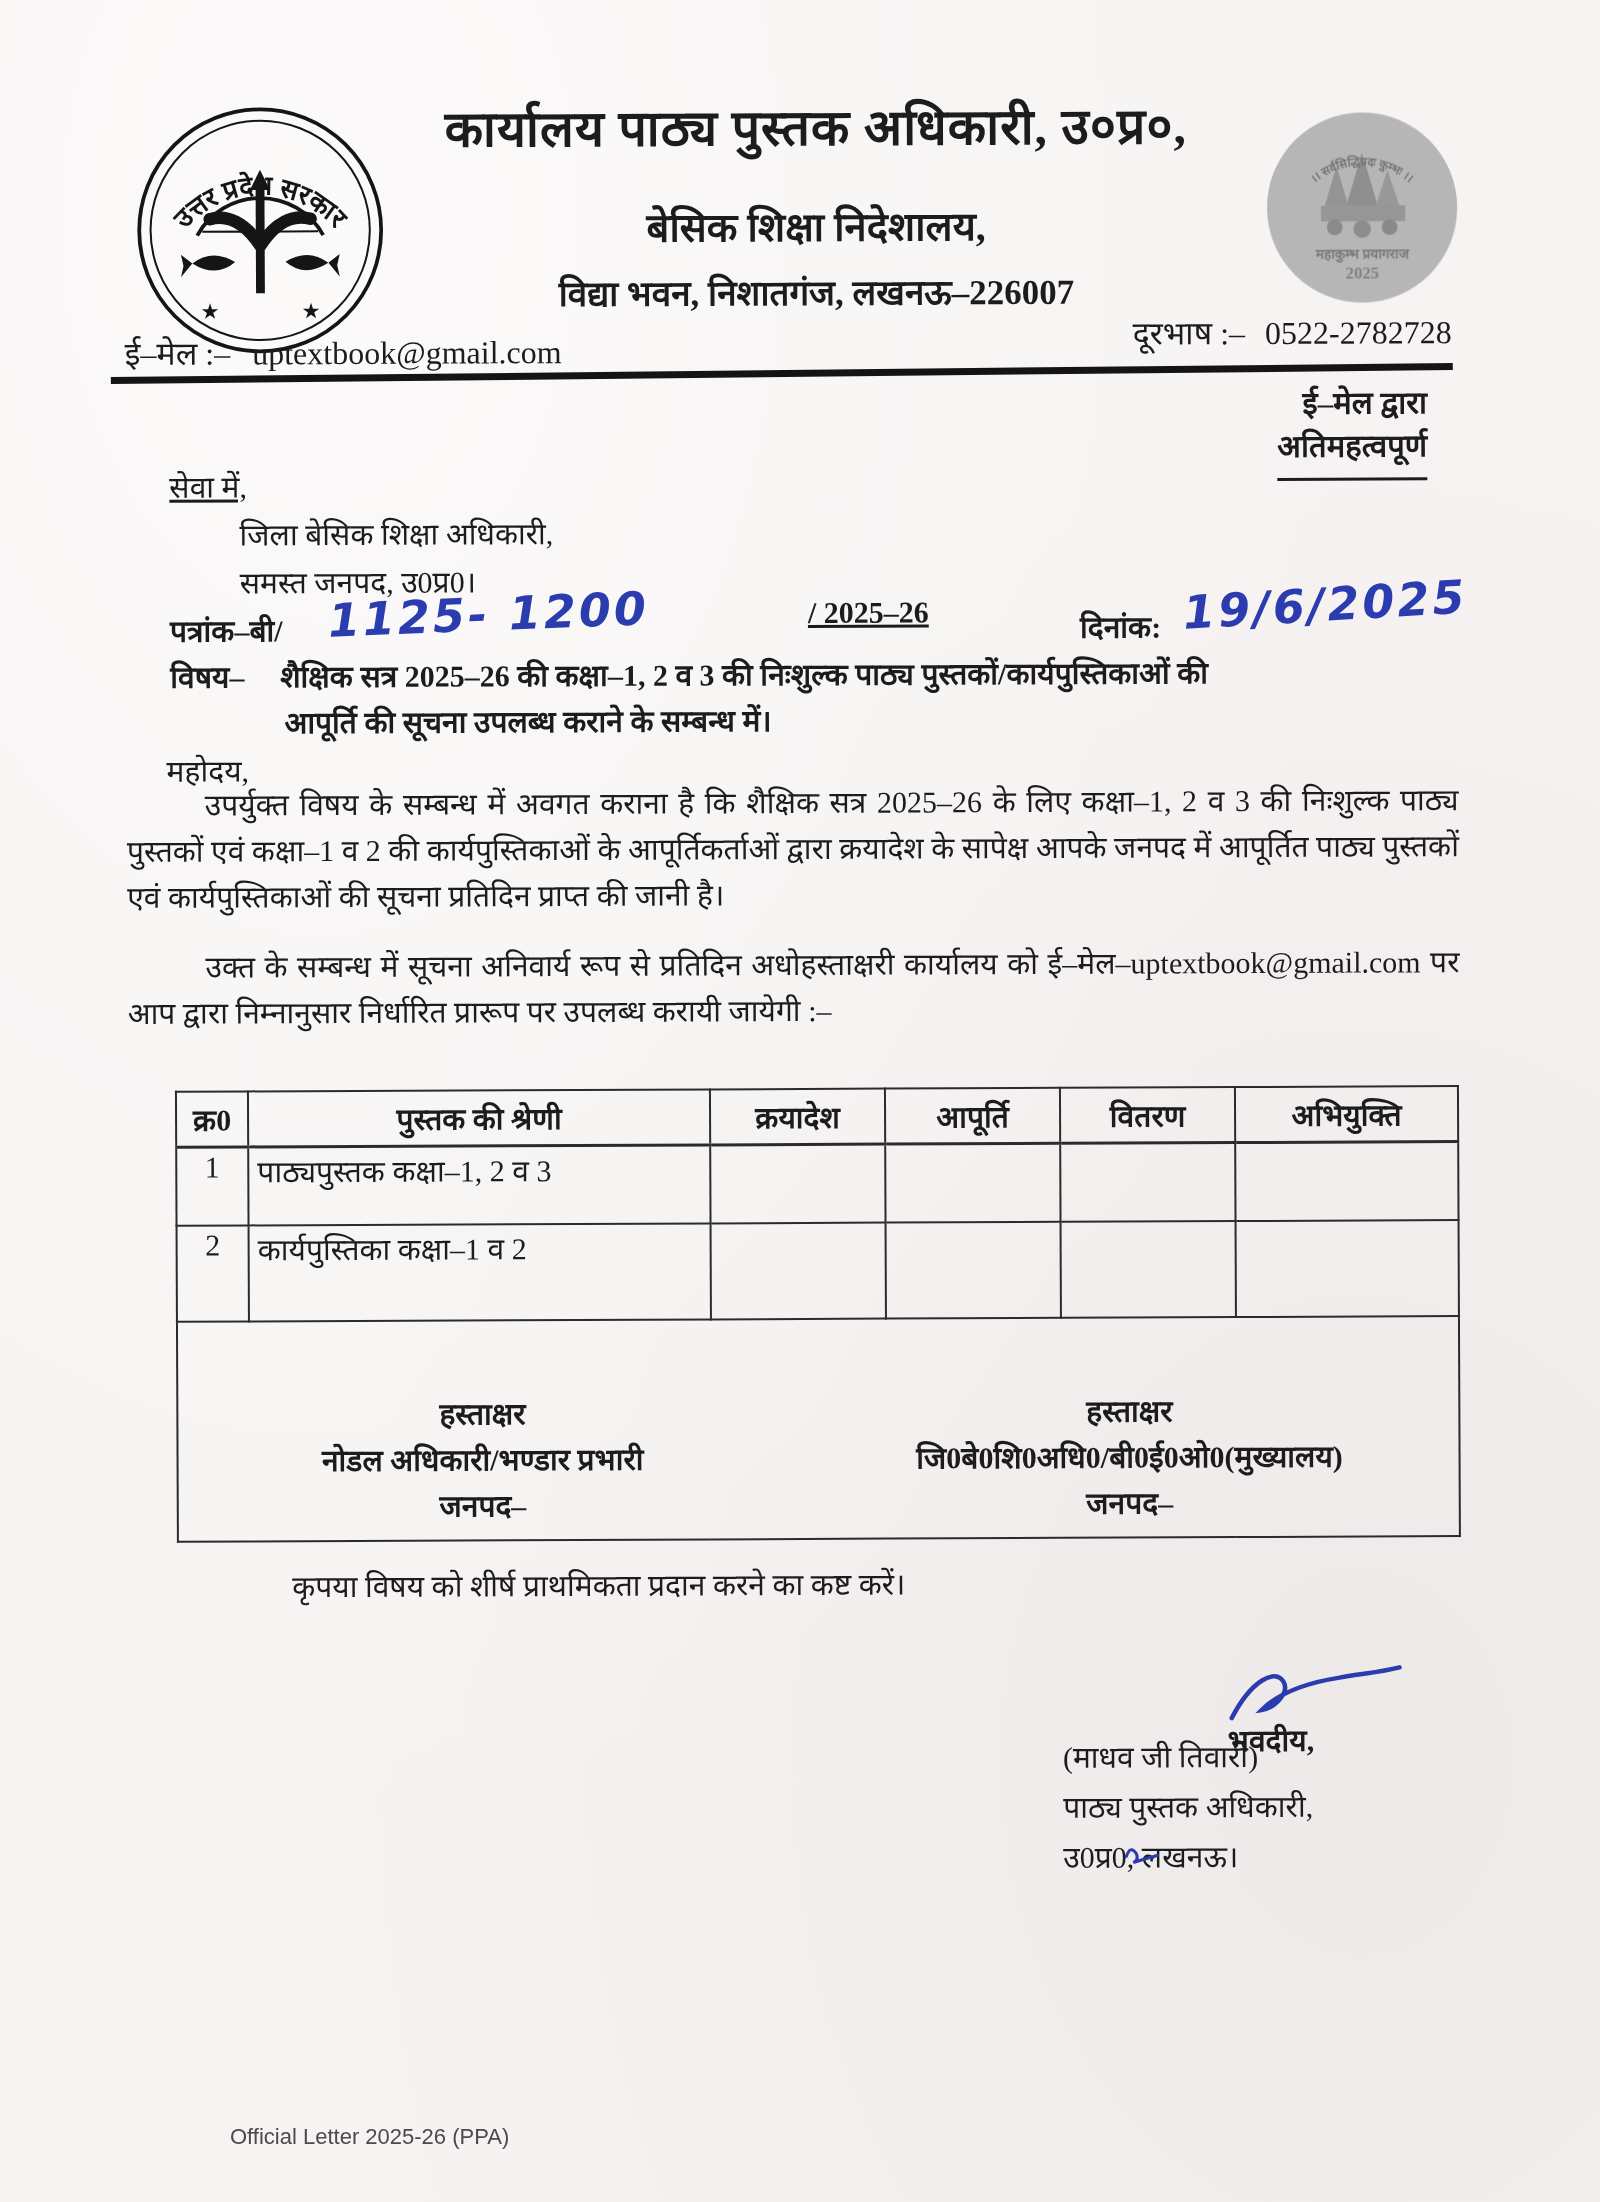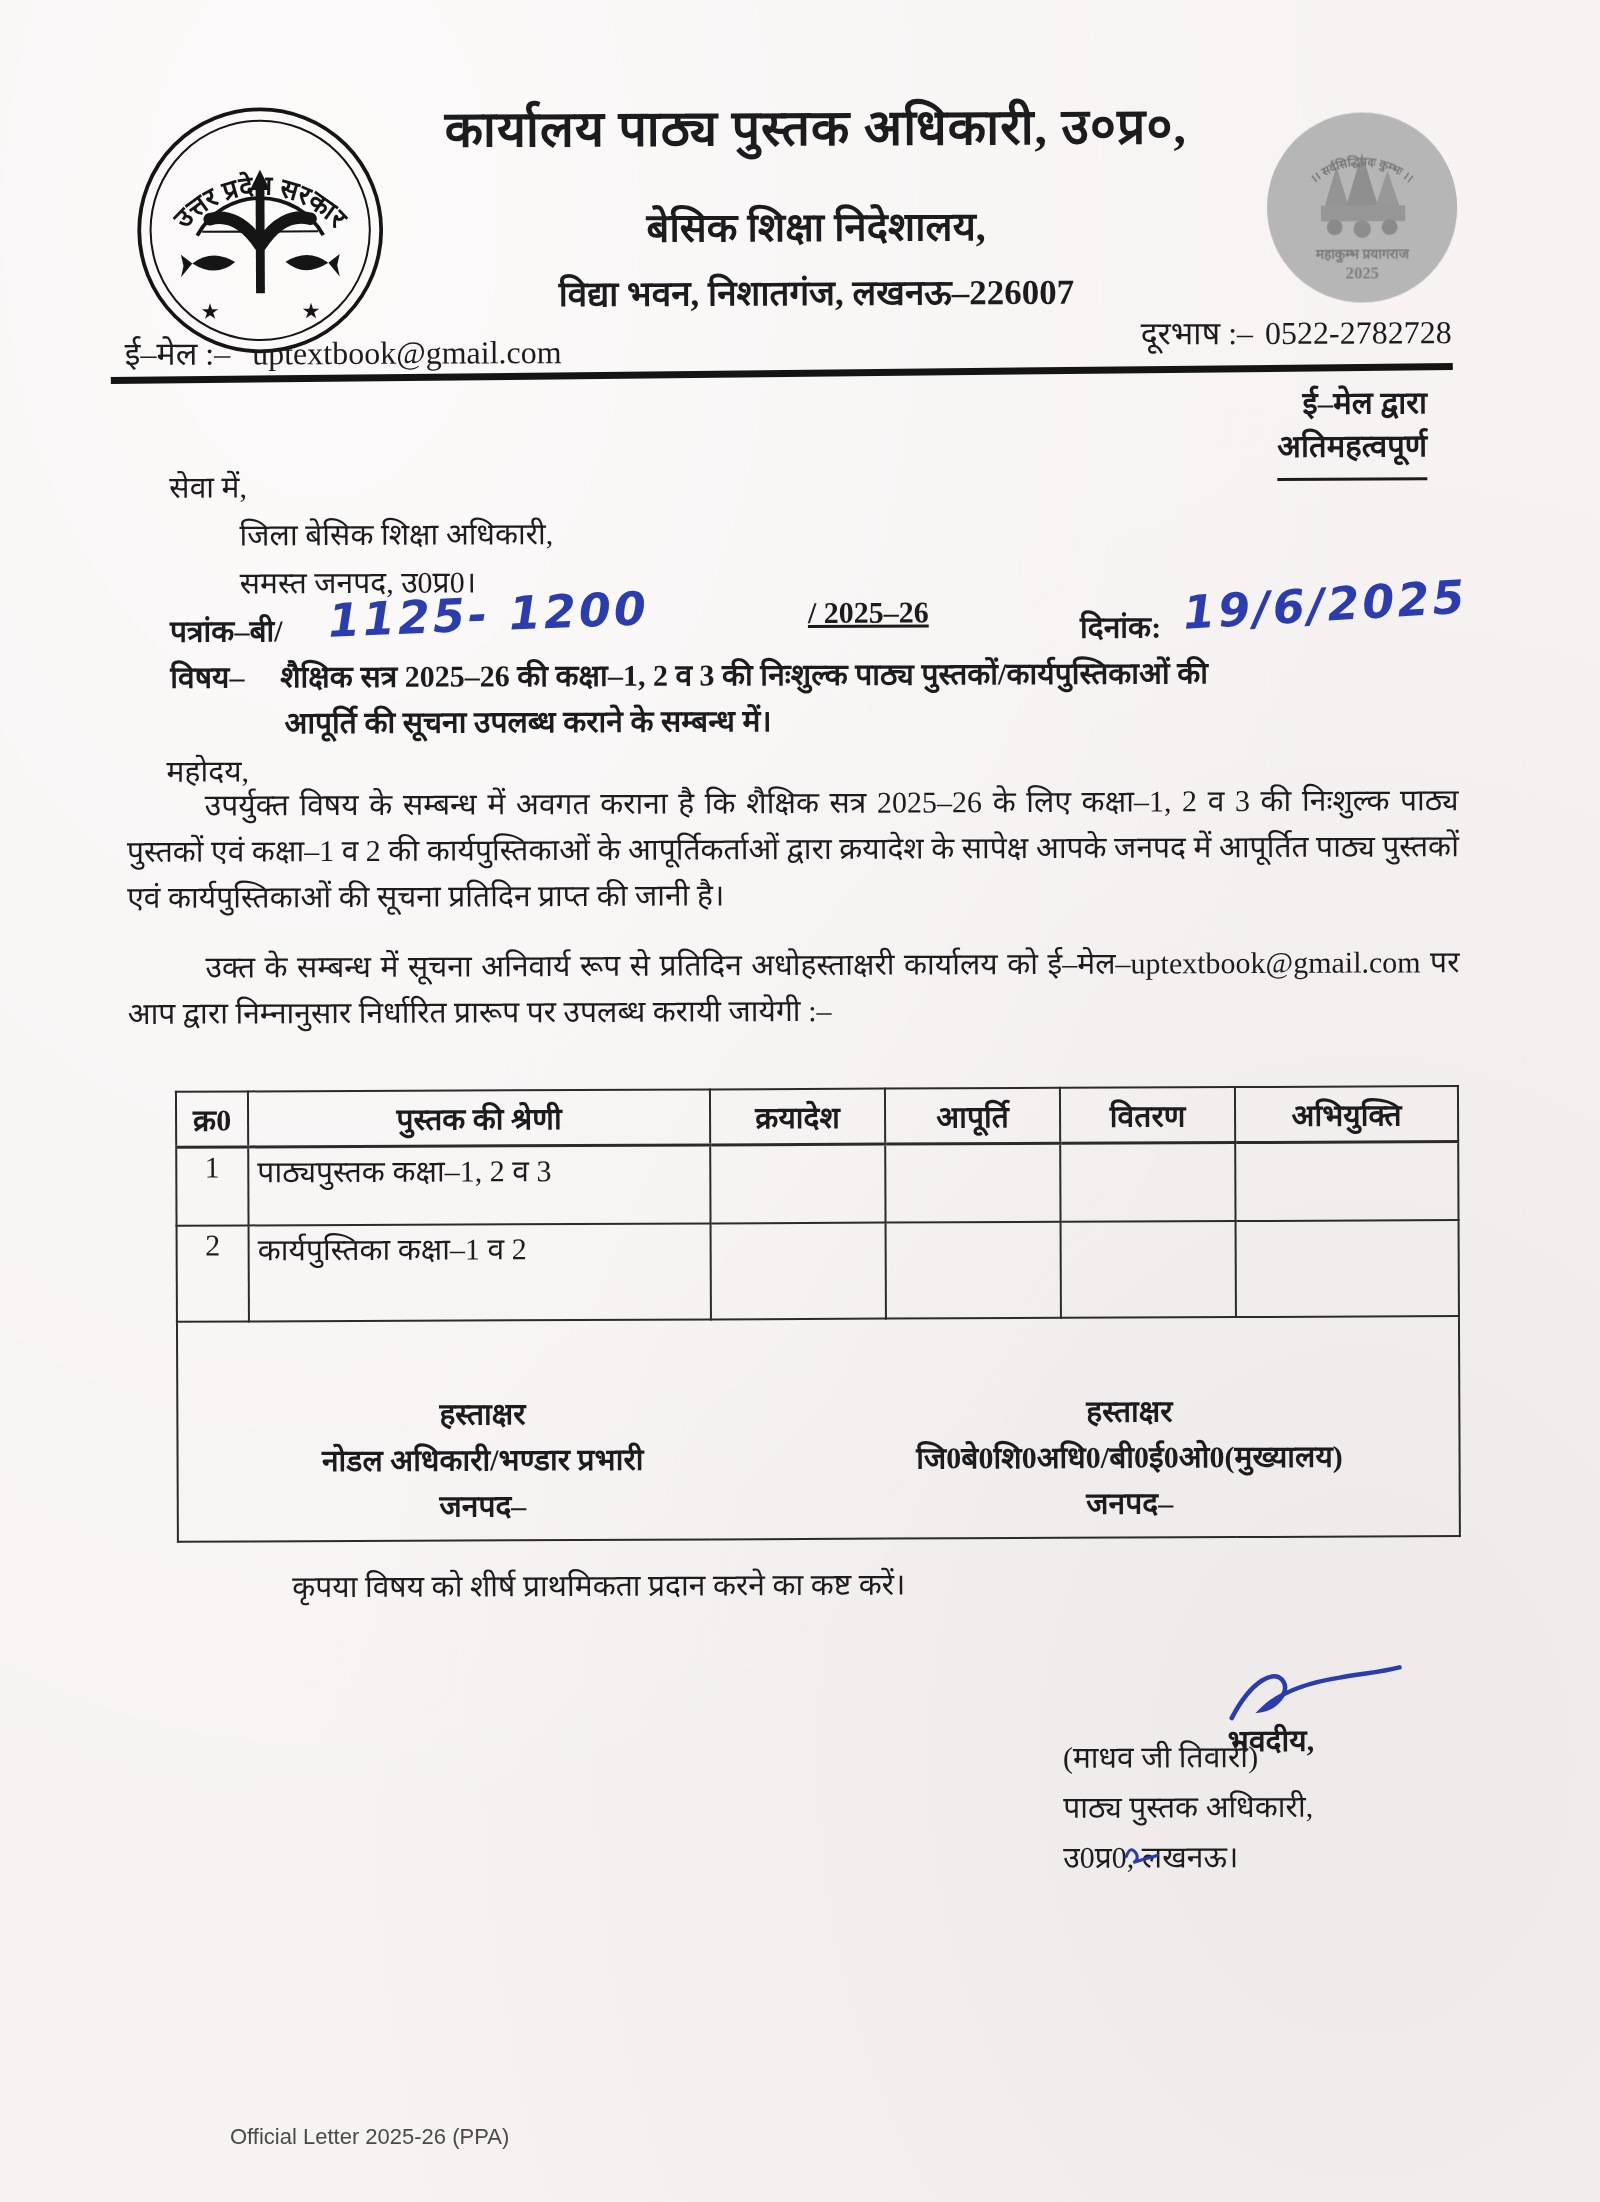--- a/index.html
+++ b/index.html
@@ -94,31 +94,31 @@
         <text x="100" y="172" font-size="17" font-weight="bold" text-anchor="middle" fill="#747474">2025</text>
       </svg>
     </div>
 
     <div class="abs contact" style="left:128px;top:328px;">
       <span>ई–मेल :–</span>
       <span style="margin-left:14px;font-family:'Liberation Serif',serif;">uptextbook@gmail.com</span>
     </div>
     <div class="abs contact right" style="left:990px;top:312px;width:465px;">
       <span>दूरभाष :–</span>
-      <span style="margin-left:4px;">0522-2782728</span>
+      <span style="margin-left:12px;">0522-2782728</span>
     </div>
 
     <div class="abs divider" style="left:114px;top:370px;width:1342px;"></div>
 
     <div class="abs note right" style="left:1050px;top:384px;width:380px;">
       <div>ई–मेल द्वारा</div>
       <div><span class="u">अतिमहत्वपूर्ण</span></div>
     </div>
 
-    <div class="abs bodytext" style="left:172px;top:462px;">सेवा में,</div>
+    <div class="abs bodytext" style="left:172px;top:462px;text-decoration:underline;">सेवा में,</div>
     <div class="abs bodytext" style="left:242px;top:510px;">जिला बेसिक शिक्षा अधिकारी,</div>
     <div class="abs bodytext" style="left:242px;top:558px;">समस्त जनपद, उ0प्र0।</div>
 
     <div class="abs bodytext b" style="left:172px;top:606px;">पत्रांक–बी/</div>
     <div class="abs hand" style="left:330px;top:586px;font-size:46px;transform:rotate(-2deg);">1125- 1200</div>
     <div class="abs bodytext b" style="left:810px;top:590px;text-decoration:underline;">/ 2025–26</div>
     <div class="abs bodytext b" style="left:1082px;top:606px;">दिनांक:</div>
     <div class="abs hand" style="left:1185px;top:580px;font-size:46px;transform:rotate(-3deg);">19/6/2025</div>
 
     <div class="abs bodytext b" style="left:172px;top:652px;">विषय–</div>

